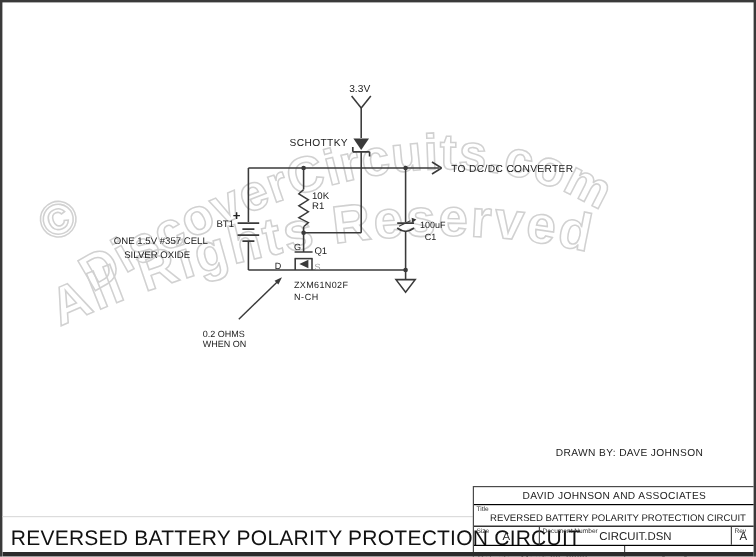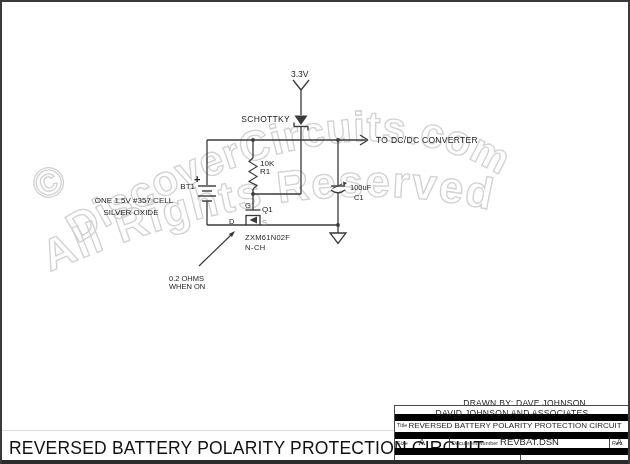--- a/index.html
+++ b/index.html
@@ -6,28 +6,28 @@
   .stage{
     position:relative; width:630px; height:464px; overflow:hidden;
     background:#fff; box-sizing:border-box;
     border-top:2px solid #3a3a3a; border-left:2px solid #3a3a3a; border-right:2px solid #3a3a3a;
     font-family:"Liberation Sans", sans-serif;
   }
   svg text{ font-family:"Liberation Sans", sans-serif; }
   .abs{position:absolute;}
   .center-note{ left:195px; top:281px; width:280px; text-align:center;
     font-size:15.5px; line-height:15px; color:#1c1c1c;}
-  .drawn-by{ top:396px; right:42px; font-size:8.5px; color:#1c1c1c; letter-spacing:.3px;}
+  .drawn-by{ top:370px; right:42px; font-size:8.5px; color:#1c1c1c; letter-spacing:.3px;}
   .sheet-title{ left:7px; top:436px; font-size:17.5px; letter-spacing:.2px; color:#111; white-space:nowrap;}
   .strip-line{ left:0; top:428px; width:392px; height:1px; background:#dcdcdc;}
   .bottom-bar{ left:0; top:458px; width:630px; height:4px; background:#2b2b2b; z-index:5;}
   
   .tblock{ left:392px; top:403px; width:236px; height:61px; box-sizing:border-box;
     border:1px solid #4a4a4a; color:#1c1c1c; z-index:4; background:transparent;}
-  .trow{ position:relative; box-sizing:border-box; border-bottom:7px solid #000000; }
+  .trow{ position:relative; box-sizing:border-box; border-bottom:1px solid #000000; }
   .r1{ height:15px; line-height:14px; text-align:center; font-size:8.5px; letter-spacing:.3px;}
   .r2{ height:18px; }
   .r2 .mini{ position:absolute; top:1px; left:2px; font-size:5.5px; color:#333;}
   .r2 .ttl{ position:absolute; left:8px; right:2px; bottom:2px; text-align:center; font-size:8px; white-space:nowrap;}
   .r3{ height:16px; display:flex; }
   .cell{ position:relative; box-sizing:border-box; height:100%; }
   .cell .mini{ position:absolute; top:1px; left:2px; font-size:5.5px; color:#333;}
   .cell .val{ position:absolute; left:0; right:0; bottom:1px; text-align:center; font-size:9.5px;}
   .c-size{ width:55px; border-right:1px solid #4a4a4a;}
   .c-doc{ width:160px; border-right:1px solid #4a4a4a;}
@@ -174,21 +174,21 @@
       <span class="mini">Title</span>
       <div class="ttl">REVERSED BATTERY POLARITY PROTECTION CIRCUIT</div>
     </div>
     <div class="trow r3">
       <div class="cell c-size">
         <span class="mini">Size</span>
         <div class="val">A</div>
       </div>
       <div class="cell c-doc">
         <span class="mini">Document Number</span>
-        <div class="val">REVBAT.DSN</div>
+        <div class="val">CIRCUIT.DSN</div>
       </div>
       <div class="cell c-rev">
         <span class="mini">Rev</span>
         <div class="val">A</div>
       </div>
     </div>
     <div class="trow r4">
       <div class="cell c-date">
         <span class="dval">Saturday, March 09, 2002</span>
       </div>

